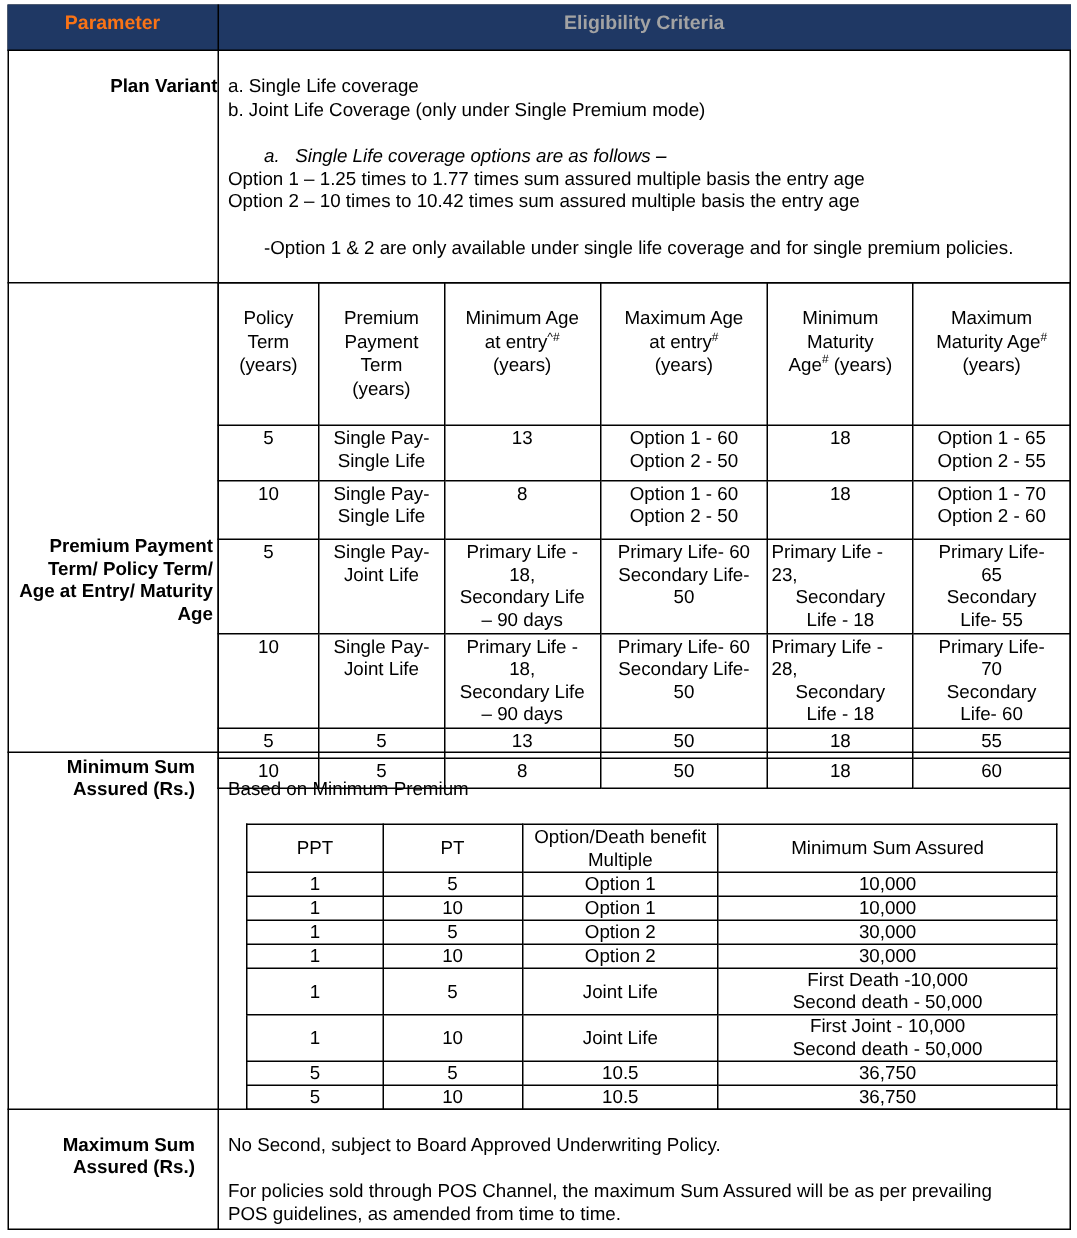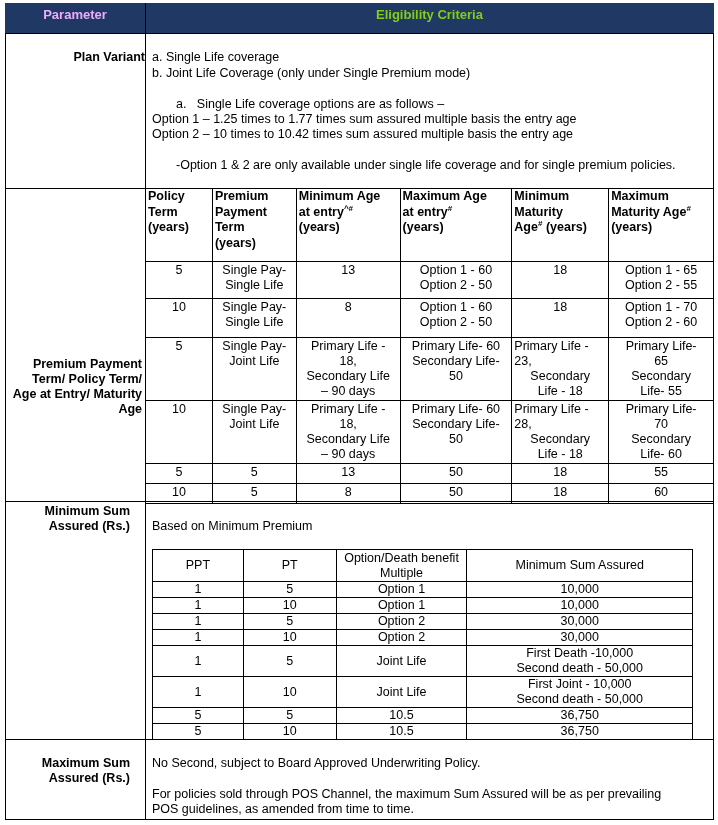--- a/index.html
+++ b/index.html
@@ -3,34 +3,34 @@
 <meta charset="utf-8">
 <style>
   html, body { margin:0; padding:0; background:#ffffff; }
   body { width:718px; height:825px; position:relative; overflow:hidden;
          font-family:"Liberation Sans", sans-serif; font-size:12.5px; color:#000; }
   .outer { position:absolute; left:5px; top:3px; width:709px; height:817px;
            border:1px solid #000; box-sizing:border-box; }
   .hdr { position:absolute; left:5px; top:3px; width:709px; height:31px; background:#1f3864;
          border-bottom:1px solid #000; box-sizing:border-box; }
   .hdr-param { position:absolute; left:0; top:0; width:140px; height:30px; line-height:24px;
-               color:#f0abfc; font-weight:bold; text-align:center; font-size:13px; }
+               color:#f97316; font-weight:bold; text-align:center; font-size:13px; }
   .hdr-elig { position:absolute; left:140px; top:0; width:569px; height:30px; line-height:24px;
-              color:#84cc16; font-weight:bold; text-align:center; font-size:13px; }
+              color:#a3a3a3; font-weight:bold; text-align:center; font-size:13px; }
   .vline { position:absolute; background:#000; width:1px; }
   .hline { position:absolute; background:#000; height:1px; }
   .param { position:absolute; font-weight:bold; text-align:right; font-size:12.5px; line-height:15px; }
   .txt { position:absolute; font-size:12.5px; line-height:15px; white-space:nowrap; }
   table.pt { position:absolute; left:145px; top:188px; width:569px; border-collapse:collapse; }
   table.pt td { border:1px solid #000; text-align:center; vertical-align:top; padding:1px 2px;
                 font-size:12.5px; line-height:15px; }
-  table.pt th { border:1px solid #000; text-align:left; vertical-align:top; padding:0 2px;
-                font-size:12.5px; line-height:15.5px; font-weight:bold; }
+  table.pt th { border:1px solid #000; text-align:center; vertical-align:top; padding:16px 2px;
+                font-size:12.5px; line-height:15.5px; font-weight:normal; }
   table.pt .lt { text-align:left; }
-  table.sa { position:absolute; left:152px; top:549px; width:541px; border-collapse:collapse; }
+  table.sa { position:absolute; left:164px; top:549px; width:541px; border-collapse:collapse; }
   table.sa td, table.sa th { border:1px solid #000; text-align:center; vertical-align:middle;
                 padding:0 2px; font-size:12.5px; line-height:15px; font-weight:normal; }
   sup { font-size:8px; vertical-align:top; line-height:8px; }
 </style>
 </head>
 <body>
 
 <div class="outer"></div>
 <div class="hdr">
   <div class="hdr-param">Parameter</div>
@@ -39,21 +39,21 @@
 
 <div class="vline" style="left:145px; top:3px; height:817px;"></div>
 
 <div class="hline" style="left:5px; top:188px; width:709px;"></div>
 <div class="hline" style="left:5px; top:501px; width:709px;"></div>
 <div class="hline" style="left:5px; top:739px; width:709px;"></div>
 
 <div class="param" style="left:5px; top:50px; width:140px;">Plan Variant</div>
 <div class="txt" style="left:152px; top:50px;">a. Single Life coverage</div>
 <div class="txt" style="left:152px; top:66px;">b. Joint Life Coverage (only under Single Premium mode)</div>
-<div class="txt" style="left:176px; top:97px; white-space:pre;">a.   Single Life coverage options are as follows –</div>
+<div class="txt" style="left:176px; top:97px; white-space:pre;font-style:italic;">a.   Single Life coverage options are as follows –</div>
 <div class="txt" style="left:152px; top:112px;">Option 1 – 1.25 times to 1.77 times sum assured multiple basis the entry age</div>
 <div class="txt" style="left:152px; top:127px;text-align:center;">Option 2 – 10 times to 10.42 times sum assured multiple basis the entry age</div>
 <div class="txt" style="left:152px; top:158px;margin-left:24px;">-Option 1 &amp; 2 are only available under single life coverage and for single premium policies.</div>
 
 <div class="param" style="left:8px; top:357px; width:134px;">Premium Payment Term/ Policy Term/ Age at Entry/ Maturity Age</div>
 
 <table class="pt">
   <colgroup>
     <col style="width:67px">
       <col style="width:84px">

